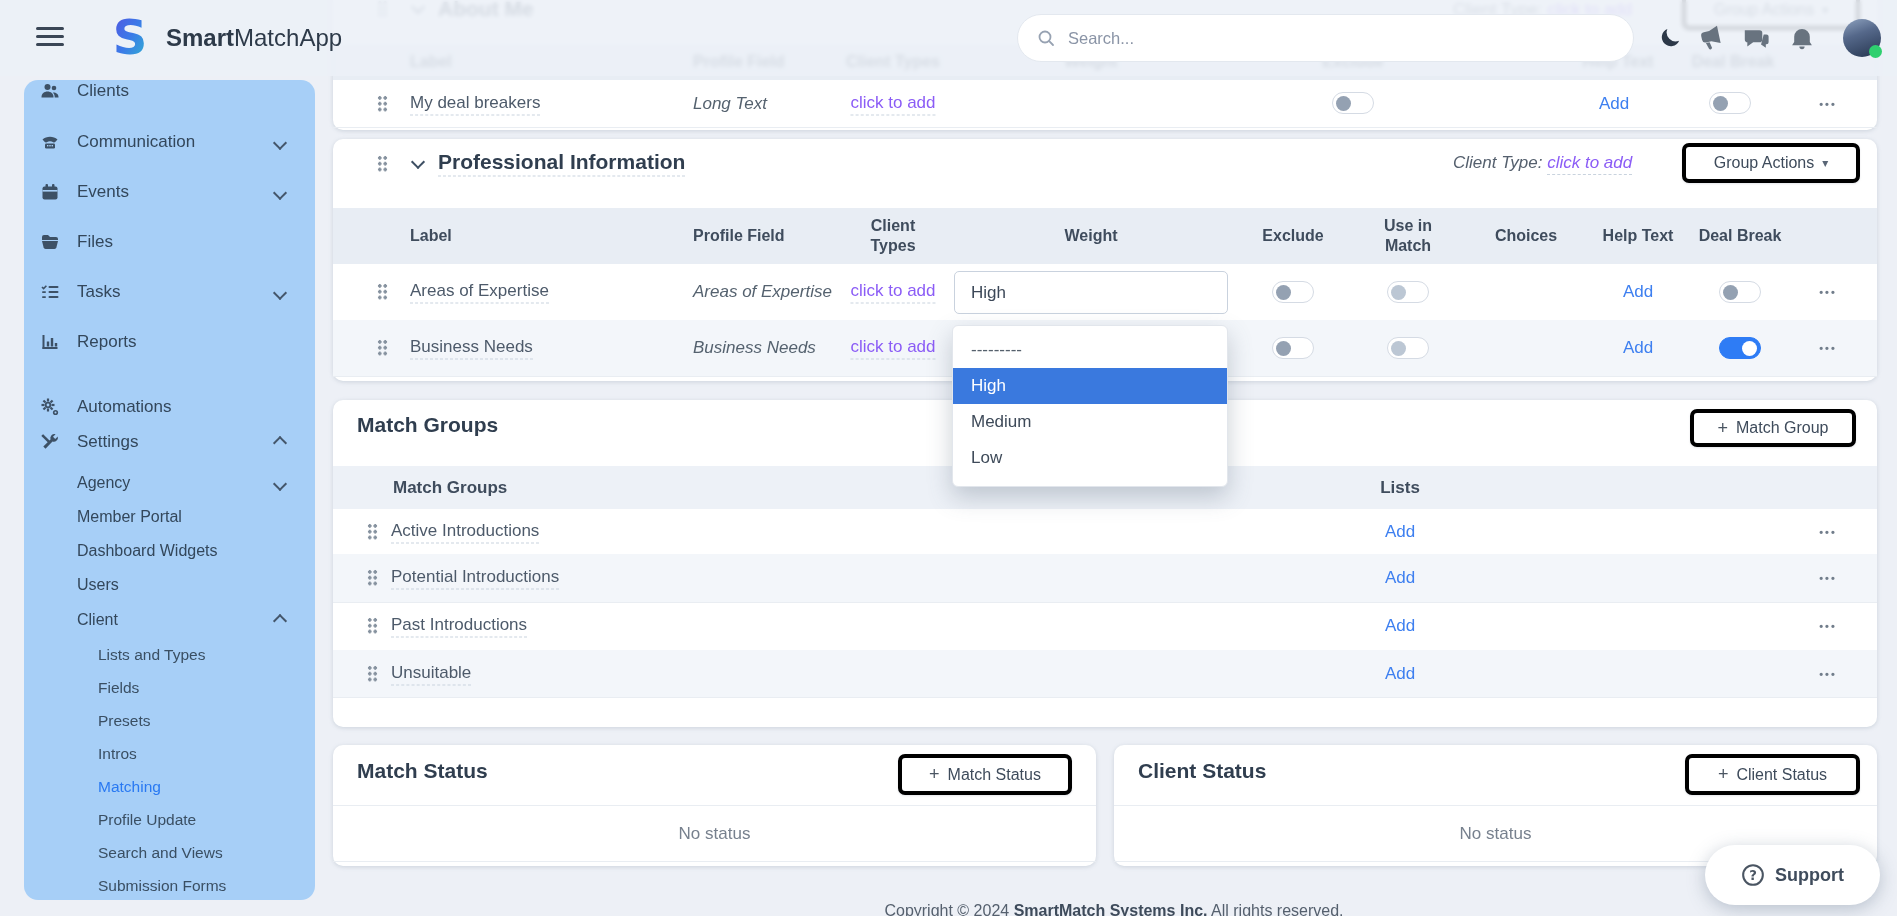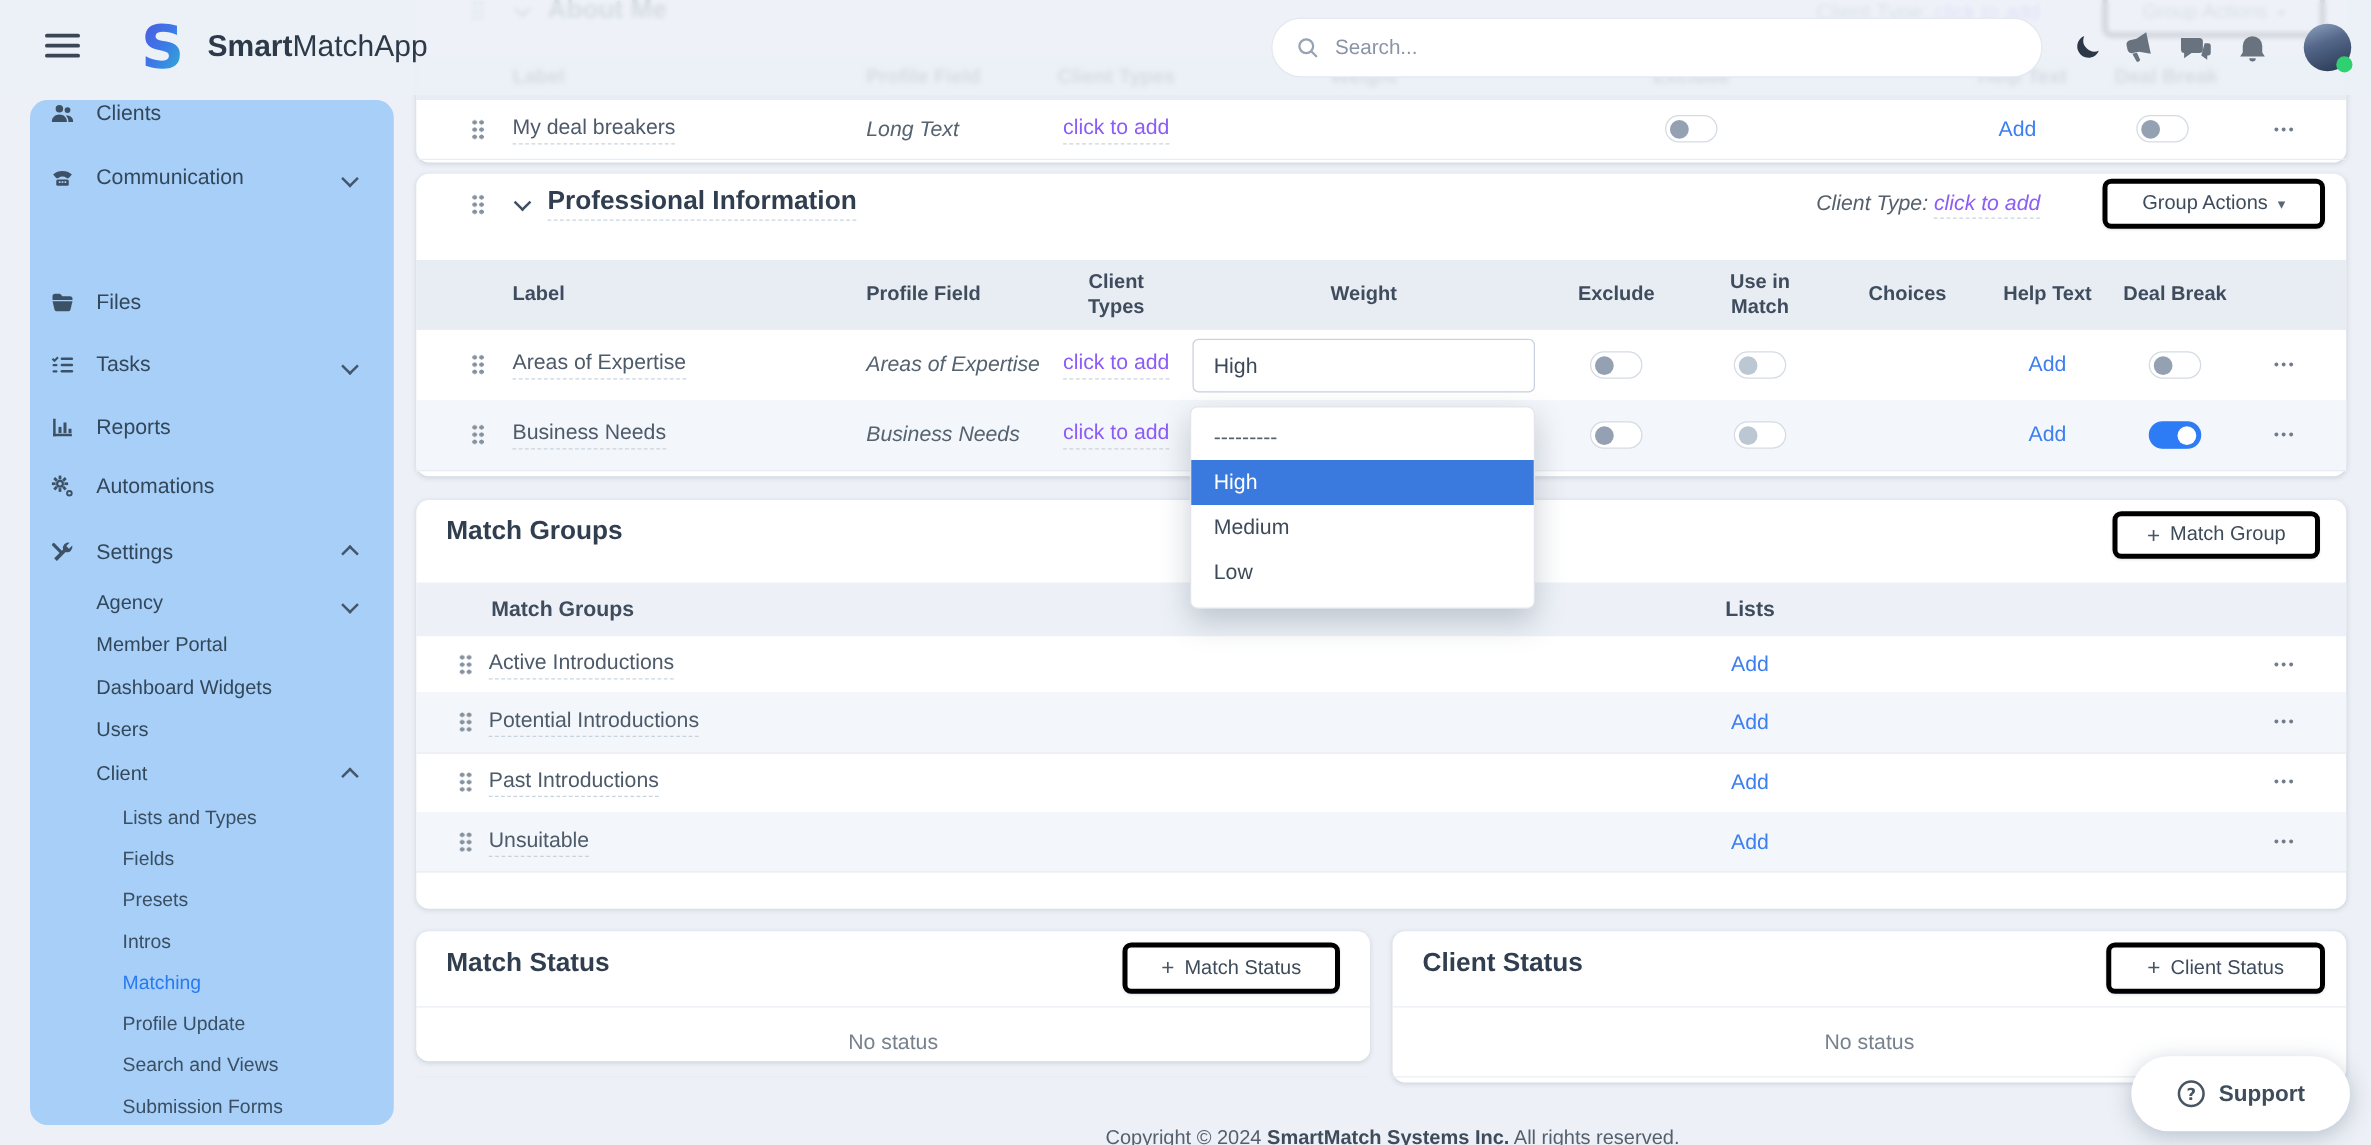--- a/index.html
+++ b/index.html
@@ -190,21 +190,21 @@
     <span class="cc dots" style="left:1495px;">•••</span>
   </div>
   <div class="abs altrow rowline" style="left:0;right:0;top:250px;height:47px;">
     <span class="drag" style="left:34px;top:15px;"></span>
     <span class="vc edit" style="left:58px;font-size:17px;color:#4d5a6a;">Unsuitable</span>
     <span class="cc lnk" style="left:1067px;font-size:17px;">Add</span>
     <span class="cc dots" style="left:1495px;">•••</span>
   </div>
 </div>
 
-<div class="card" style="left:333px;top:745px;width:763px;height:104px;">
+<div class="card" style="left:333px;top:745px;width:763px;height:121px;">
   <span class="abs title" style="left:24px;top:14px;">Match Status</span>
   <div class="btn" style="left:565px;top:9px;width:174px;height:41px;">
     <span style="font-size:18px;color:#4a5562;">+</span>
     <span>Match Status</span>
   </div>
   <div class="abs" style="left:0;right:0;top:60px;height:55px;border-top:1px solid #e9edf2;border-bottom:1px solid #e9edf2;">
     <span class="cc" style="left:50%;color:#77818e;font-size:17px;">No status</span>
   </div>
 </div>
 
@@ -241,20 +241,32 @@
     <span class="sicon">
         <svg width="20" height="20" viewBox="0 0 20 20" fill="#3d5166">
           <path d="M2.5 7.5C6.5 3.8 13.5 3.8 17.5 7.5l-2.3 2.6c-.5.5-1.3.6-1.9.2-2.1-1.4-4.5-1.4-6.6 0-.6.4-1.4.3-1.9-.2z"></path>
           <rect x="5" y="11.5" width="10" height="5" rx="1.2"></rect>
           <rect x="7" y="13" width="1.4" height="1.4" fill="#a7cff7"></rect>
           <rect x="9.3" y="13" width="1.4" height="1.4" fill="#a7cff7"></rect>
           <rect x="11.6" y="13" width="1.4" height="1.4" fill="#a7cff7"></rect>
         </svg>
       </span>
     <span class="slabel">Communication</span>
+    <span class="chev down"></span>
+  </div>
+  <div class="sitem lvl0" style="top:97px">
+    <span class="sicon">
+        <svg width="20" height="20" viewBox="0 0 20 20" fill="#3d5166">
+          <rect x="2.5" y="4.5" width="15" height="13" rx="2"></rect>
+          <rect x="5.5" y="2" width="2.5" height="4.5" rx="1"></rect>
+          <rect x="12" y="2" width="2.5" height="4.5" rx="1"></rect>
+          <rect x="2.5" y="8" width="15" height="1.6" fill="#a7cff7"></rect>
+        </svg>
+      </span>
+    <span class="slabel">Events</span>
     <span class="chev down"></span>
   </div>
   <div class="sitem lvl0" style="top:147px">
     <span class="sicon">
         <svg width="20" height="20" viewBox="0 0 20 20" fill="#3d5166">
           <path d="M2 5a2 2 0 0 1 2-2h4l2 2h6a2 2 0 0 1 2 2v1H2z"></path>
           <path d="M2 9h16l-1.6 6.5a2 2 0 0 1-1.9 1.5H5.5a2 2 0 0 1-1.9-1.5z"></path>
         </svg>
       </span>
     <span class="slabel">Files</span>
@@ -278,21 +290,21 @@
         <svg width="20" height="20" viewBox="0 0 20 20" fill="#3d5166">
           <rect x="2.5" y="3" width="2" height="14"></rect>
           <rect x="2.5" y="15" width="15" height="2"></rect>
           <rect x="6.8" y="9.5" width="2.4" height="5"></rect>
           <rect x="10.8" y="6" width="2.4" height="8.5"></rect>
           <rect x="14.8" y="11" width="2.4" height="3.5"></rect>
         </svg>
       </span>
     <span class="slabel">Reports</span>
   </div>
-  <div class="sitem lvl0" style="top:294px">
+  <div class="sitem lvl0" style="top:312px">
     <span class="sicon">
         <svg width="20" height="20" viewBox="0 0 20 20" fill="#3d5166">
           <g transform="translate(8,8)">
             <circle r="3.2"></circle>
             <g>
               <rect x="-1.1" y="-6.5" width="2.2" height="3"></rect>
               <rect x="-1.1" y="3.5" width="2.2" height="3"></rect>
               <rect x="3.5" y="-1.1" width="3" height="2.2"></rect>
               <rect x="-6.5" y="-1.1" width="3" height="2.2"></rect>
               <rect x="-1.1" y="-6.5" width="2.2" height="3" transform="rotate(45)"></rect>

